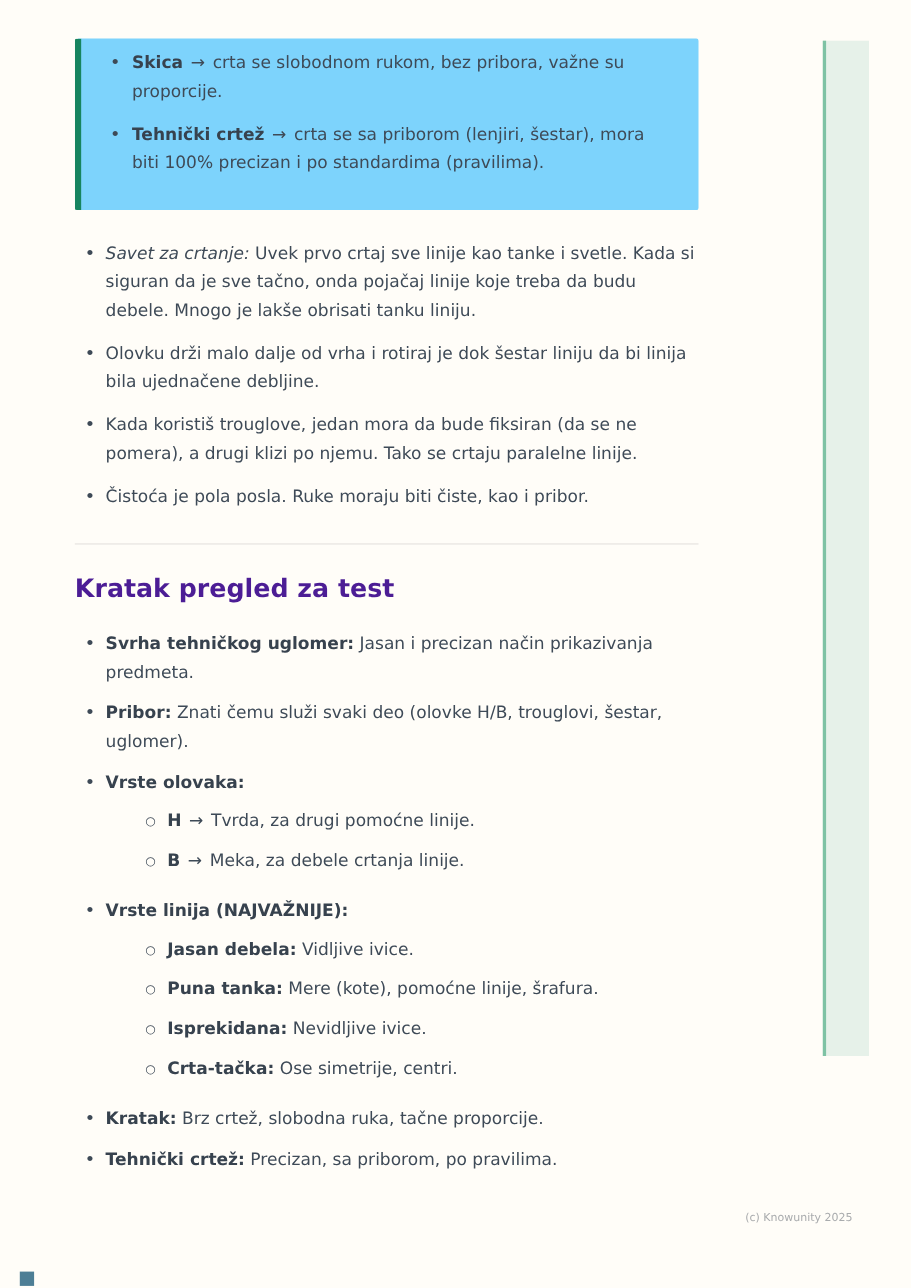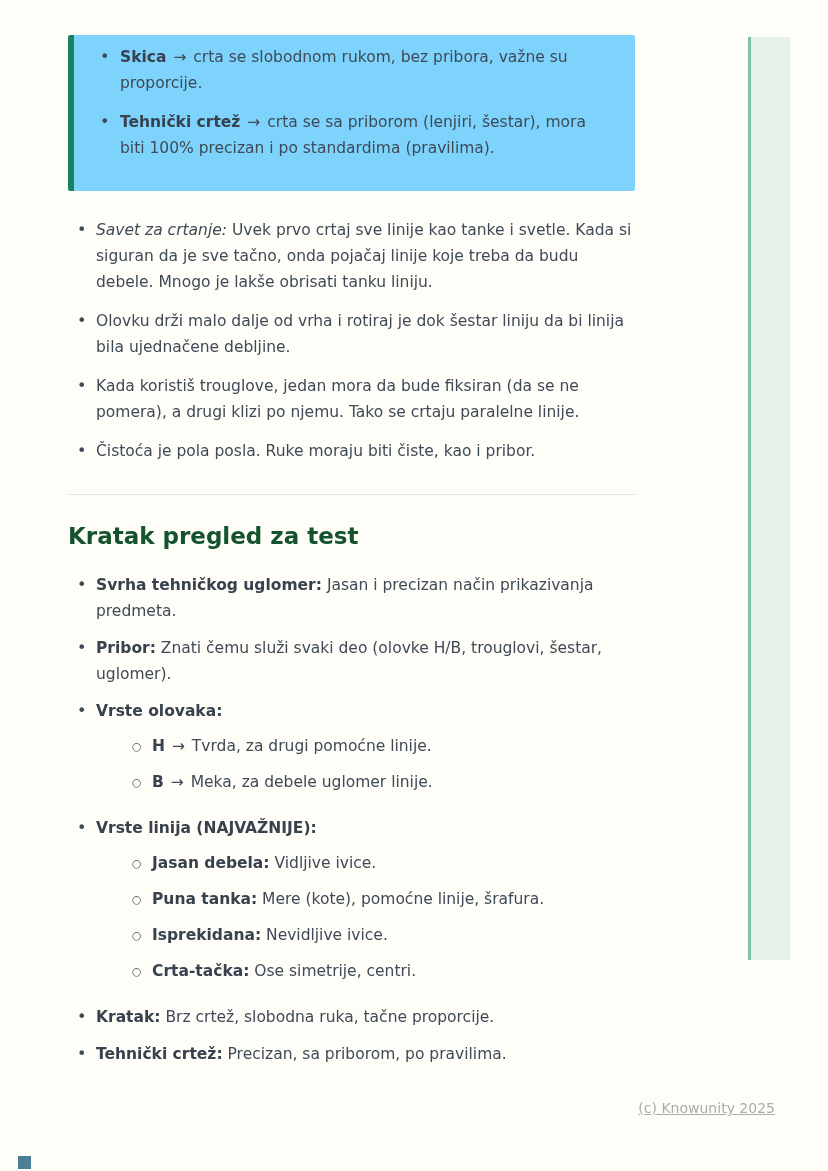--- a/index.html
+++ b/index.html
@@ -44,38 +44,38 @@
   .tips li{margin-bottom:13px;}
   
   hr.divider{
     border:none;border-top:1px solid #e4e2de;
     margin:30px 0 0 0;
   }
   
   h2.section{
     margin:27px 0 22px 0;
     font-size:23px;line-height:28px;
-    font-weight:700;color:#14532d;
+    font-weight:700;color:#4c1d95;
   }
   
   .summary > li{margin-bottom:11px;}
   ul.sub{margin:9px 0 20px 0;padding-left:28px;}
   ul.sub li{margin-bottom:10px;}
   ul.sub li:last-child{margin-bottom:0;}
   
   .side-bar{
     position:absolute;left:748px;top:37px;width:42px;height:923px;
     background:#e6f1e9;
     border-left:3px solid #7ec2a4;
     box-sizing:border-box;
   }
   
   .footer{
     position:absolute;right:53px;top:1100px;
-    font-size:14px;line-height:16px;color:#a9abad;text-decoration:underline;
+    font-size:10px;line-height:16px;color:#a9abad;
   }
   
   .corner-square{
     position:absolute;left:18px;top:1156px;width:13px;height:13px;
     background:#4d7e95;
   }
 </style>
 </head>
 <body>
 
@@ -129,21 +129,21 @@
       <b>Vrste olovaka:</b>
       <ul class="sub">
         <li class="circ">
           <b>H</b>
           <span class="arrow">→</span>
           <span>Tvrda, za drugi pomoćne linije.</span>
         </li>
         <li class="circ">
           <b>B</b>
           <span class="arrow">→</span>
-          <span>Meka, za debele uglomer linije.</span>
+          <span>Meka, za debele crtanja linije.</span>
         </li>
       </ul>
     </li>
     <li class="disc">
       <b>Vrste linija (NAJVAŽNIJE):</b>
       <ul class="sub">
         <li class="circ">
           <b>Jasan debela:</b>
           <span>Vidljive ivice.</span>
         </li>

